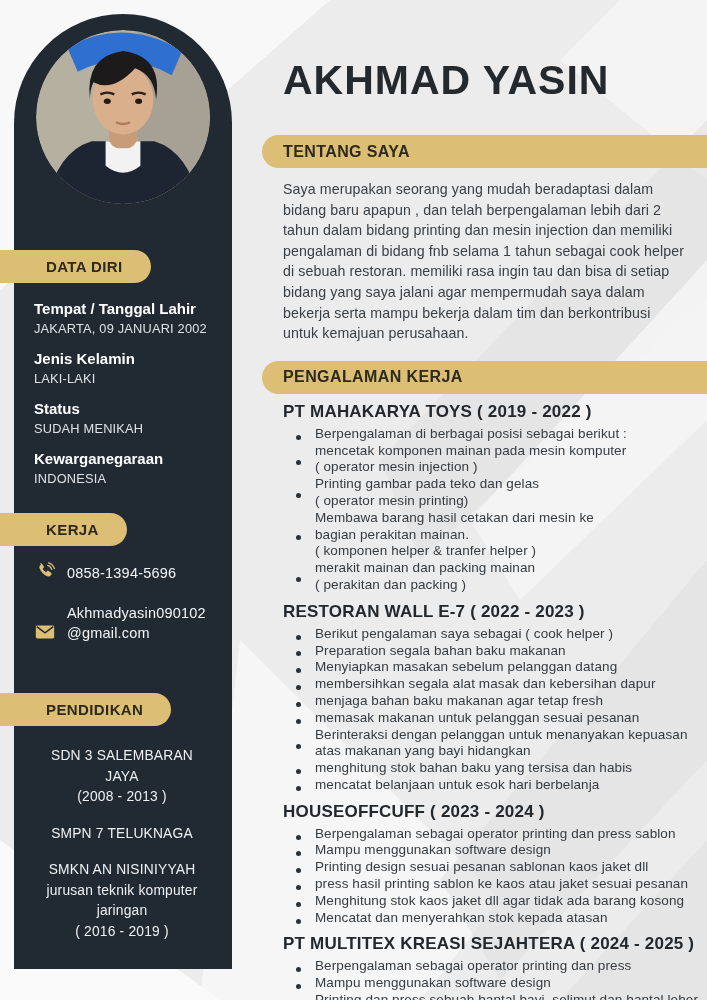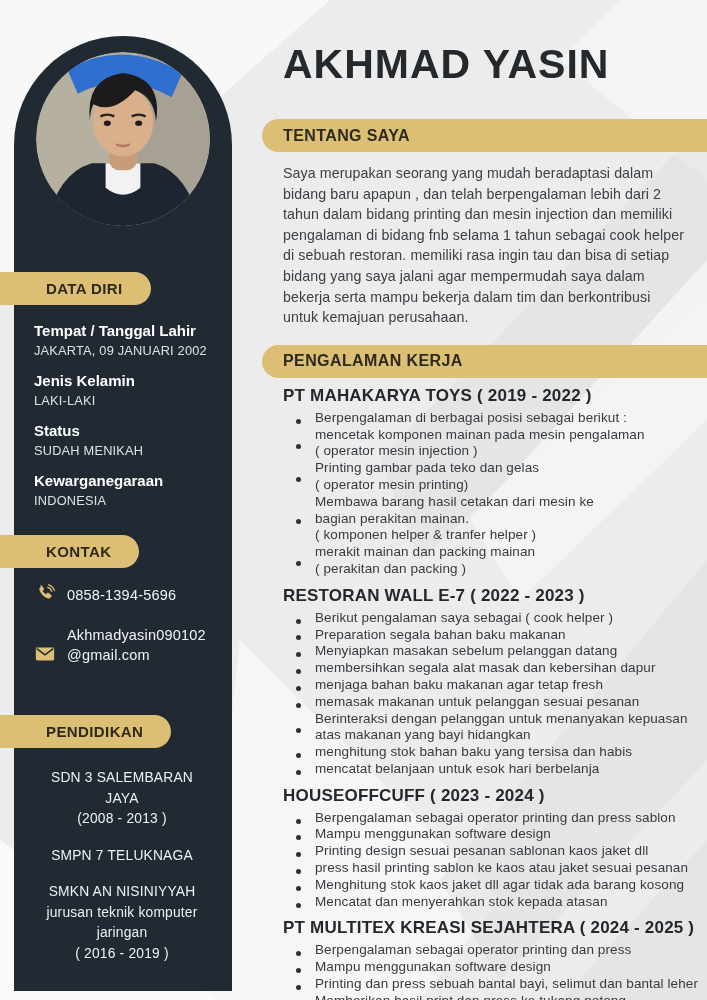--- a/index.html
+++ b/index.html
@@ -17,21 +17,21 @@
   }
   .page{
     position:relative;width:707px;height:1000px;
     background:var(--bg);
     overflow:hidden;
   }
   .bg-deco{position:absolute;inset:0;width:707px;height:1000px;}
 
   
   .sidebar{
-    position:absolute;left:14px;top:36px;width:218px;height:955px;
+    position:absolute;left:14px;top:14px;width:218px;height:955px;
     background:var(--dark);
     border-radius:109px 109px 0 0;
     color:#fff;
   }
   .photo{
     width:174px;height:174px;border-radius:50%;
     margin:16px auto 0;overflow:hidden;display:block;
   }
   .badge{
     display:inline-block;
@@ -56,21 +56,21 @@
   .contact-row{display:flex;align-items:flex-end;margin-bottom:20px;}
   .contact-row .cicon{width:22px;height:22px;flex:0 0 22px;margin-right:11px;margin-top:-1px;}
   .contact-text{font-size:14.5px;color:#f2f4f6;line-height:20px;letter-spacing:.2px;}
   .edu-list{padding:20px 22px 0 20px;text-align:center;}
   .edu-item{margin-bottom:16px;}
   .edu-line{font-size:13.8px;color:#eef0f2;line-height:20.5px;letter-spacing:.2px;}
 
   
   .main{position:absolute;left:262px;top:0;right:0;}
   .name{
-    margin:40px 0 0 21px;
+    margin:56px 0 0 21px;
     font-size:41px;font-weight:bold;color:var(--ink);
     letter-spacing:1px;line-height:48px;
   }
   .gold-bar{
     margin-top:31px;
     background:var(--gold);
     height:33px;border-radius:18px 0 0 18px;
     display:flex;align-items:center;
     padding-left:21px;
     font-size:16px;font-weight:bold;color:#2d2a1c;letter-spacing:.4px;
@@ -150,21 +150,21 @@
         <div class="info-item">
           <div class="info-label">Status</div>
           <div class="info-value">SUDAH MENIKAH</div>
         </div>
         <div class="info-item">
           <div class="info-label">Kewarganegaraan</div>
           <div class="info-value">INDONESIA</div>
         </div>
       </div>
 
-    <div class="badge m2">KONTAK</div>
+    <div class="badge m2">KERJA</div>
 
     <div class="side-pad">
       <div class="contact-row">
         <svg class="cicon" viewBox="0 0 24 24">
           <path fill="#dcbe74" d="M6.6 2.8c.6-.6 1.6-.5 2.1.2l1.9 2.6c.4.6.3 1.4-.2 1.9l-1 1c.5 1.3 2.4 3.2 3.7 3.7l1-1c.5-.5 1.3-.6 1.9-.2l2.6 1.9c.7.5.8 1.5.2 2.1l-1.3 1.3c-.6.6-1.5.8-2.3.5-4.3-1.5-7.8-5-9.3-9.3-.3-.8-.1-1.7.5-2.3l1.2-1.4z"></path>
           <path fill="none" stroke="#dcbe74" stroke-width="1.3" d="M14.5 4.5c2.4.7 4.3 2.6 5 5"></path>
           <path fill="none" stroke="#dcbe74" stroke-width="1.3" d="M15.5 1.8c3.4 1 6 3.6 7 7"></path>
         </svg>
         <div class="contact-text">0858-1394-5696</div>
       </div>
@@ -214,21 +214,21 @@
           <h3 class="job-title">PT MAHAKARYA TOYS ( 2019 - 2022 )</h3>
           <div class="bullet">
             <span class="bdot"></span>
             <div class="blines">
               <div class="bline">Berpengalaman di berbagai posisi sebagai berikut :</div>
             </div>
           </div>
           <div class="bullet">
             <span class="bdot"></span>
             <div class="blines">
-              <div class="bline">mencetak komponen mainan pada mesin pengalaman</div>
+              <div class="bline">mencetak komponen mainan pada mesin komputer</div>
               <div class="bline">( operator mesin injection )</div>
             </div>
           </div>
           <div class="bullet">
             <span class="bdot"></span>
             <div class="blines">
               <div class="bline">Printing gambar pada teko dan gelas</div>
               <div class="bline">( operator mesin printing)</div>
             </div>
           </div>

